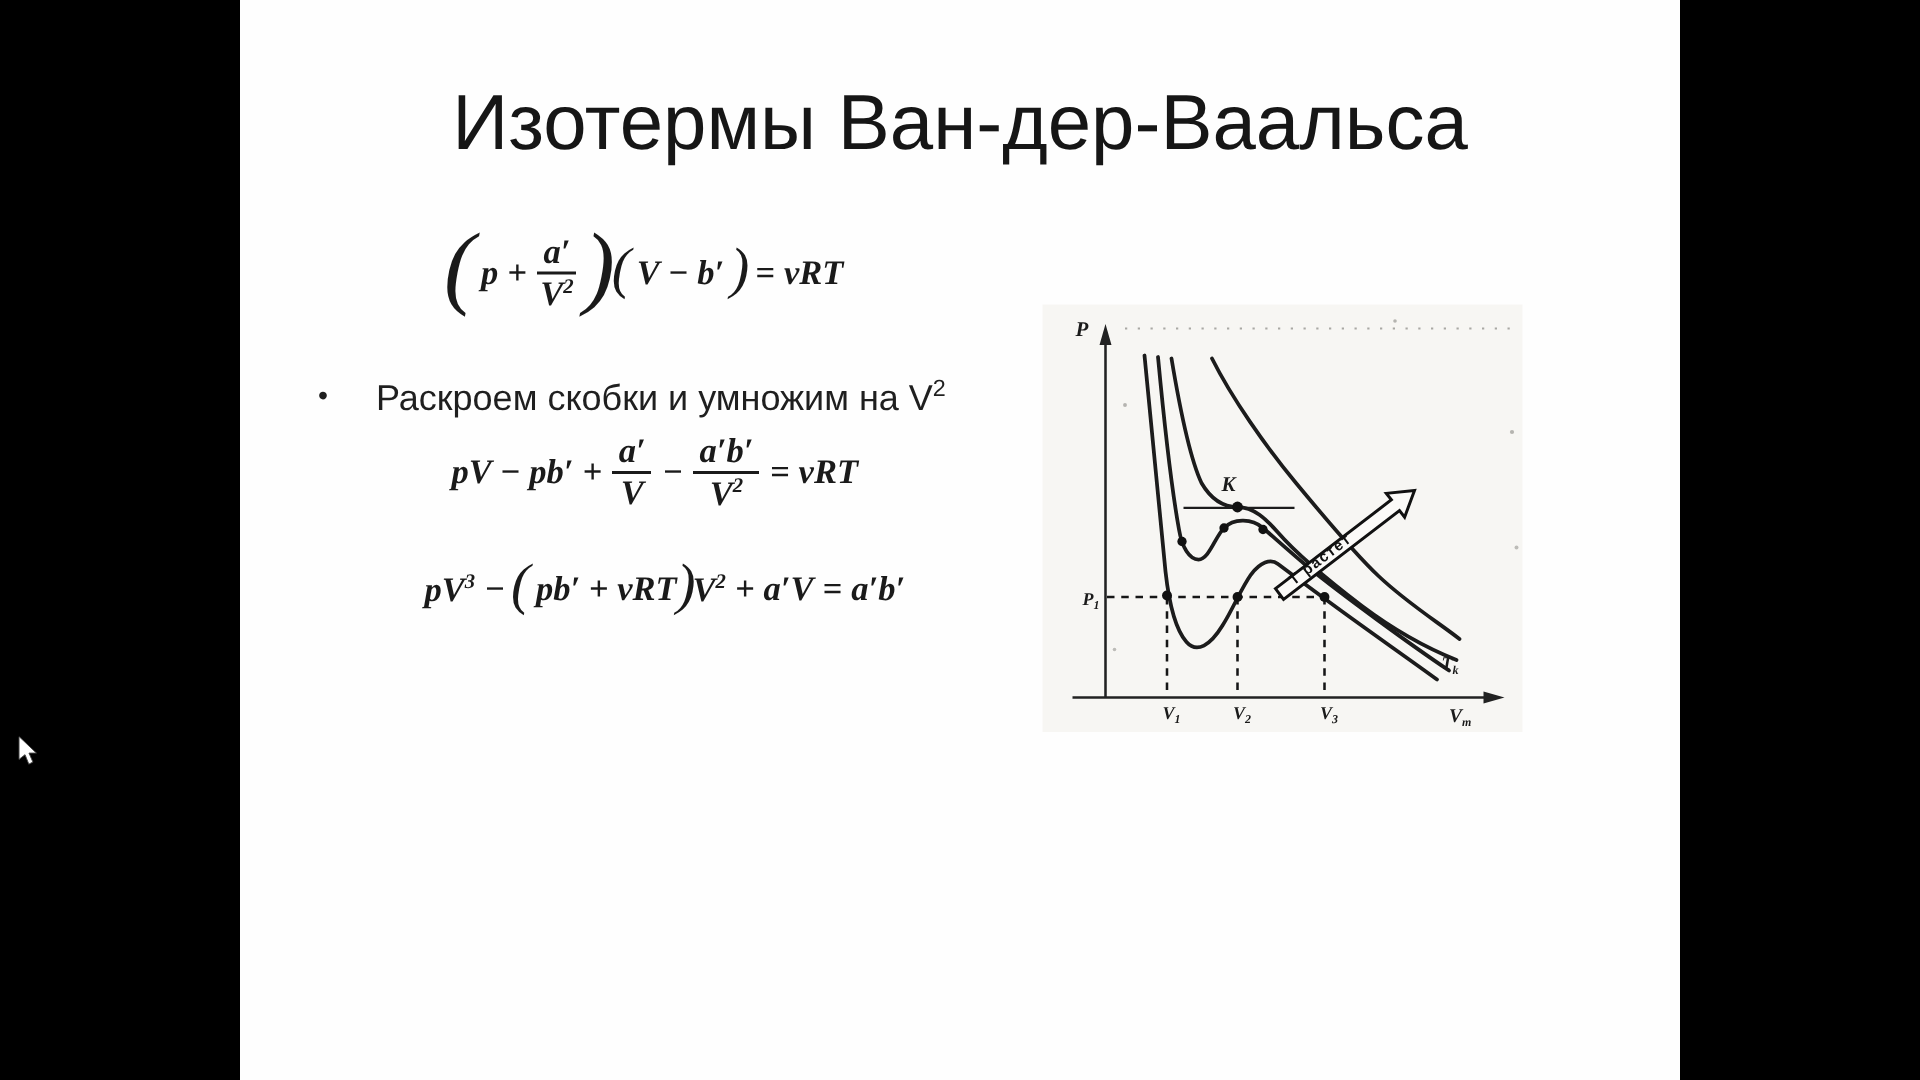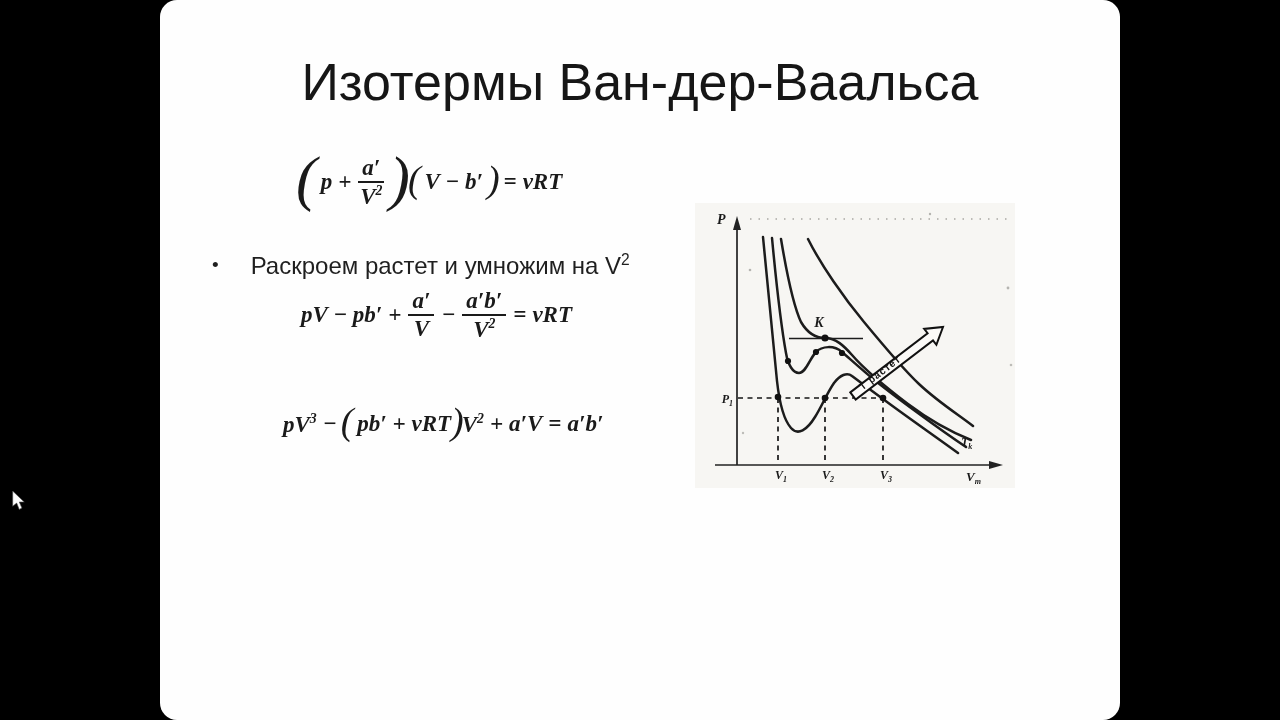--- a/index.html
+++ b/index.html
@@ -1,21 +1,21 @@
 <!DOCTYPE html>
 <html><head>
 <meta charset="utf-8">
 <style>
   html,body{margin:0;padding:0;background:#000;}
   .stage{position:relative;width:1280px;height:720px;background:#000;overflow:hidden;
          font-family:"Liberation Sans",sans-serif;}
   .bar{position:absolute;top:0;height:720px;background:#000;}
   .bar.left{left:0;width:160px;}
   .bar.right{left:1120px;width:160px;}
-  .slide{position:absolute;left:160px;top:0;width:960px;height:720px;background:#fefefe;border-radius:17px;}
+  .slide{position:absolute;left:160px;top:0;width:960px;height:720px;background:#fefefe;}
 
   .title{position:absolute;left:0;top:52px;width:960px;text-align:center;
          font-size:52px;font-weight:400;color:#161616;letter-spacing:0;}
 
   .bullet{position:absolute;left:52px;top:251px;font-size:24px;color:#1f1f1f;white-space:nowrap;}
   .bullet .marker{display:inline-block;font-size:19px;vertical-align:3px;margin-right:32px;}
   .bullet sup{font-size:0.65em;}
 
   .fx{position:absolute;white-space:nowrap;font-family:"Liberation Serif",serif;
       font-style:italic;font-weight:700;color:#1a1a1a;font-size:23px;}
@@ -45,28 +45,28 @@
 
   <div class="slide">
 
     <div class="title">Изотермы Ван-дер-Ваальса</div>
 
     <div class="fx" style="left:135px;top:156px;">
       <span class="bp">(</span><span class="tk">p</span><span class="tk">+</span><span class="frac"><span class="num">a′</span><span class="den"><span>V</span><sup>2</sup></span></span><span class="bp">)</span><span class="mp tight">(</span><span class="tk">V − b′</span><span class="mp">)</span><span class="tk">=</span><span class="tk">νRT</span>
     </div>
 
     <div class="bullet">
-      <span class="marker">•</span><span>Раскроем растет и умножим на V</span><sup>2</sup>
+      <span class="marker">•</span><span>Раскроем скобки и умножим на V</span><sup>2</sup>
     </div>
 
     <div class="fx" style="left:138px;top:289px;">
       <span class="tk">pV − pb′</span><span class="tk">+</span><span class="frac"><span class="num">a′</span><span class="den">V</span></span><span class="tk">−</span><span class="frac"><span class="num">a′b′</span><span class="den"><span>V</span><sup>2</sup></span></span><span class="tk">=</span><span class="tk">νRT</span>
     </div>
 
-    <div class="fx" style="left:120px;top:408px;">
+    <div class="fx" style="left:120px;top:377px;">
       <span class="tk"><span>pV</span><sup>3</sup></span><span class="tk">−</span><span class="mp">(</span><span class="tk">pb′ + νRT</span><span class="mp tight">)</span><span class="tk tight"><span>V</span><sup>2</sup></span><span class="tk">+</span><span class="tk">a′V</span><span class="tk">=</span><span class="tk">a′b′</span>
     </div>
 
     <div class="figure">
       <svg width="320" height="285" viewBox="0 0 320 285" xmlns="http://www.w3.org/2000/svg">
 
         <g>
           <path d="M55,16 L318,16" stroke="#a9a8a4" stroke-width="1.3" stroke-dasharray="1.5 7" fill="none"></path>
           <circle cx="55" cy="67" r="1.3" fill="#b5b4b0"></circle>
           <circle cx="313" cy="85" r="1.4" fill="#b5b4b0"></circle>

